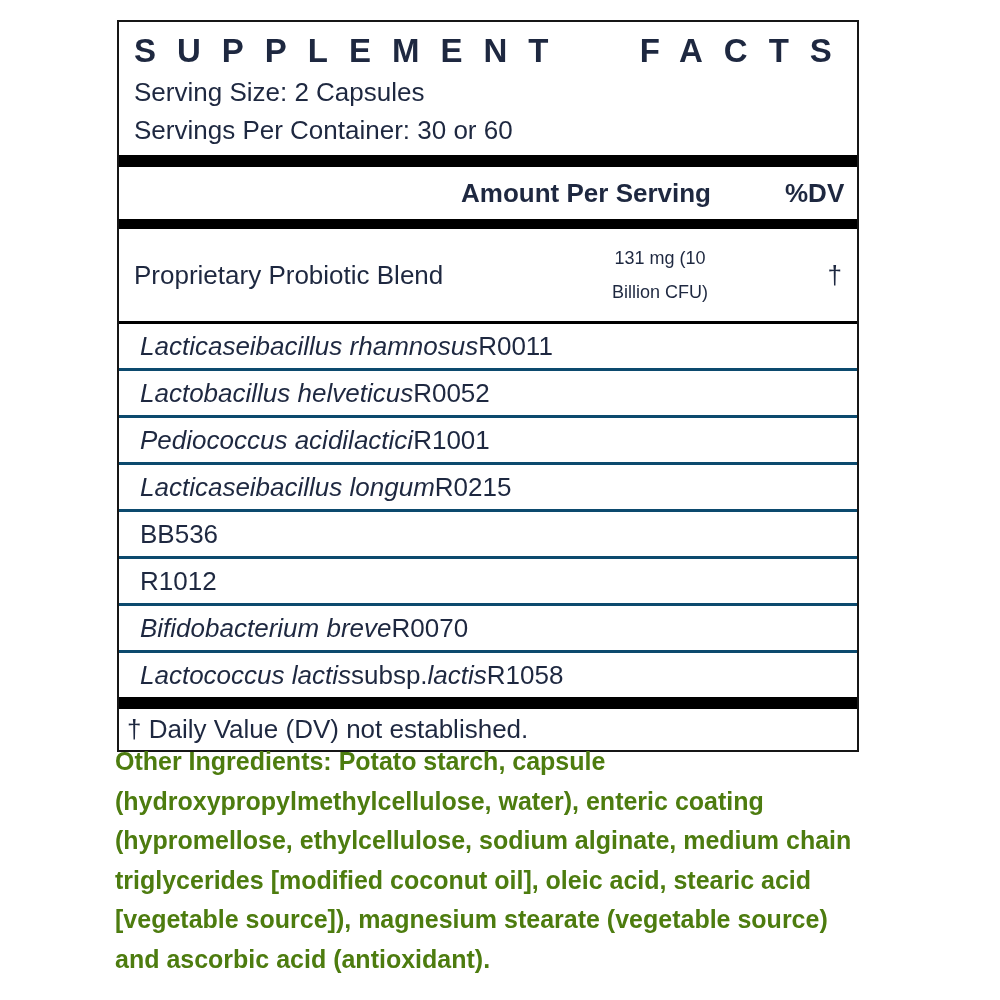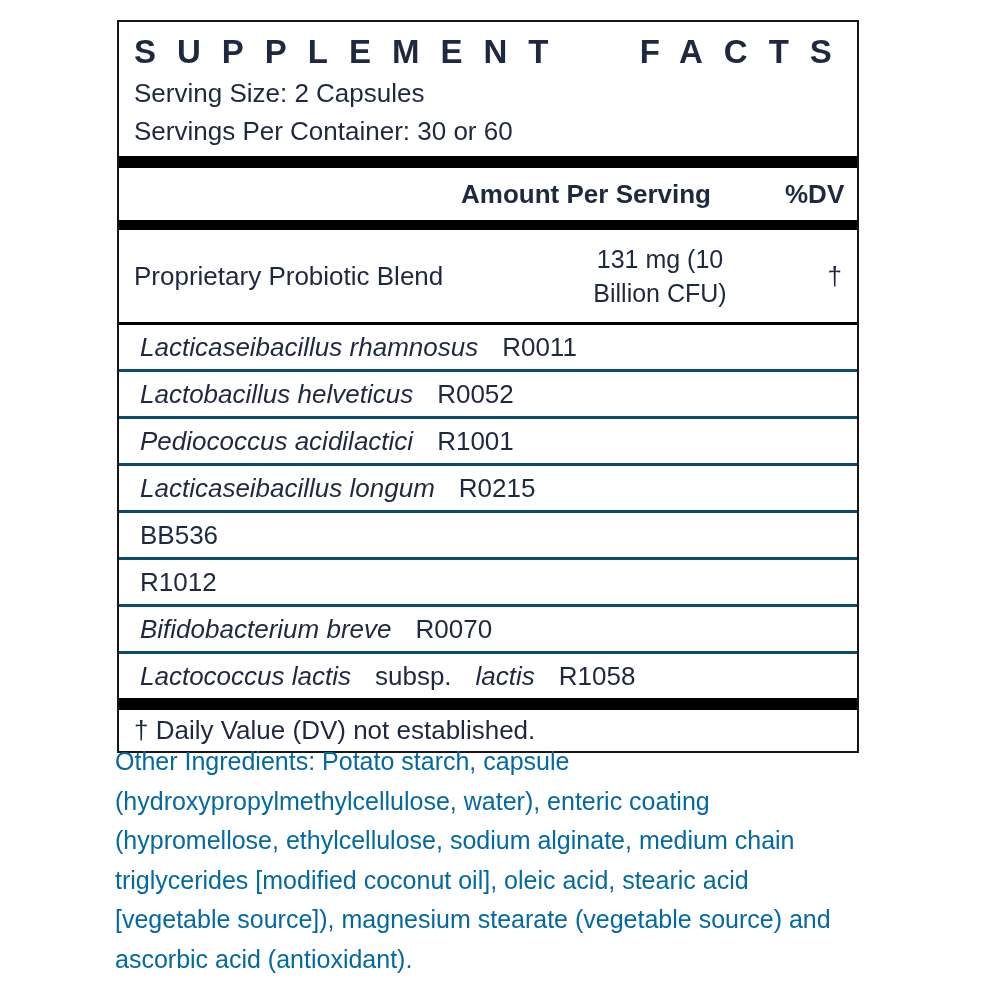--- a/index.html
+++ b/index.html
@@ -21,22 +21,21 @@
   .sf-box {
     position: absolute;
     left: 117px;
     top: 20px;
     width: 742px;
     box-sizing: border-box;
     border: 2px solid #161616;
     background: #ffffff;
   }
   .sf-head {
-    padding: 0 14px 6px 15px;
-    margin-top: 8px;
+    padding: 7px 14px 6px 15px;
   }
   .sf-title {
     font-size: 33px;
     font-weight: 700;
     letter-spacing: 21px;
     word-spacing: 40px;
     line-height: 44px;
     white-space: nowrap;
     overflow: hidden;
   }
@@ -75,21 +74,21 @@
   }
   .blend-name {
     flex: 1;
     font-size: 26px;
     font-weight: 400;
   }
   .blend-amt {
     width: 190px;
     margin-right: 30px;
     text-align: center;
-    font-size: 25px;
+    font-size: 18px;
     line-height: 34px;
     font-weight: 400;
   }
   .blend-dv {
     width: 57px;
     text-align: right;
     font-size: 26px;
     font-weight: 400;
   }
   .strains {
@@ -97,45 +96,44 @@
   }
   .strain-row {
     height: 44px;
     display: flex;
     align-items: center;
     padding: 0 15px 0 21px;
     font-size: 26px;
     font-weight: 500;
     white-space: nowrap;
     overflow: hidden;
-    gap: 24px;
   }
   .strain-row + .strain-row {
     border-top: 3px solid #0c4a6e;
   }
   .strain-row .it { font-style: italic; }
   .strain-row .up { font-style: normal; }
   .footnote {
     height: 41px;
     display: flex;
     align-items: center;
-    padding: 0 15px;
+    padding: 0 8px;
     font-size: 26px;
     font-weight: 500;
   }
   .other {
     position: absolute;
     left: 115px;
     top: 742px;
     width: 752px;
     margin: 0;
     font-size: 25px;
     line-height: 39.5px;
-    font-weight: 400;
-    color: #0369a1;
+    font-weight: 700;
+    color: #4d7c0f;
   }
 </style>
 </head>
 <body>
 
 <div class="page">
 
   <div class="sf-box">
 
     <div class="sf-head">

